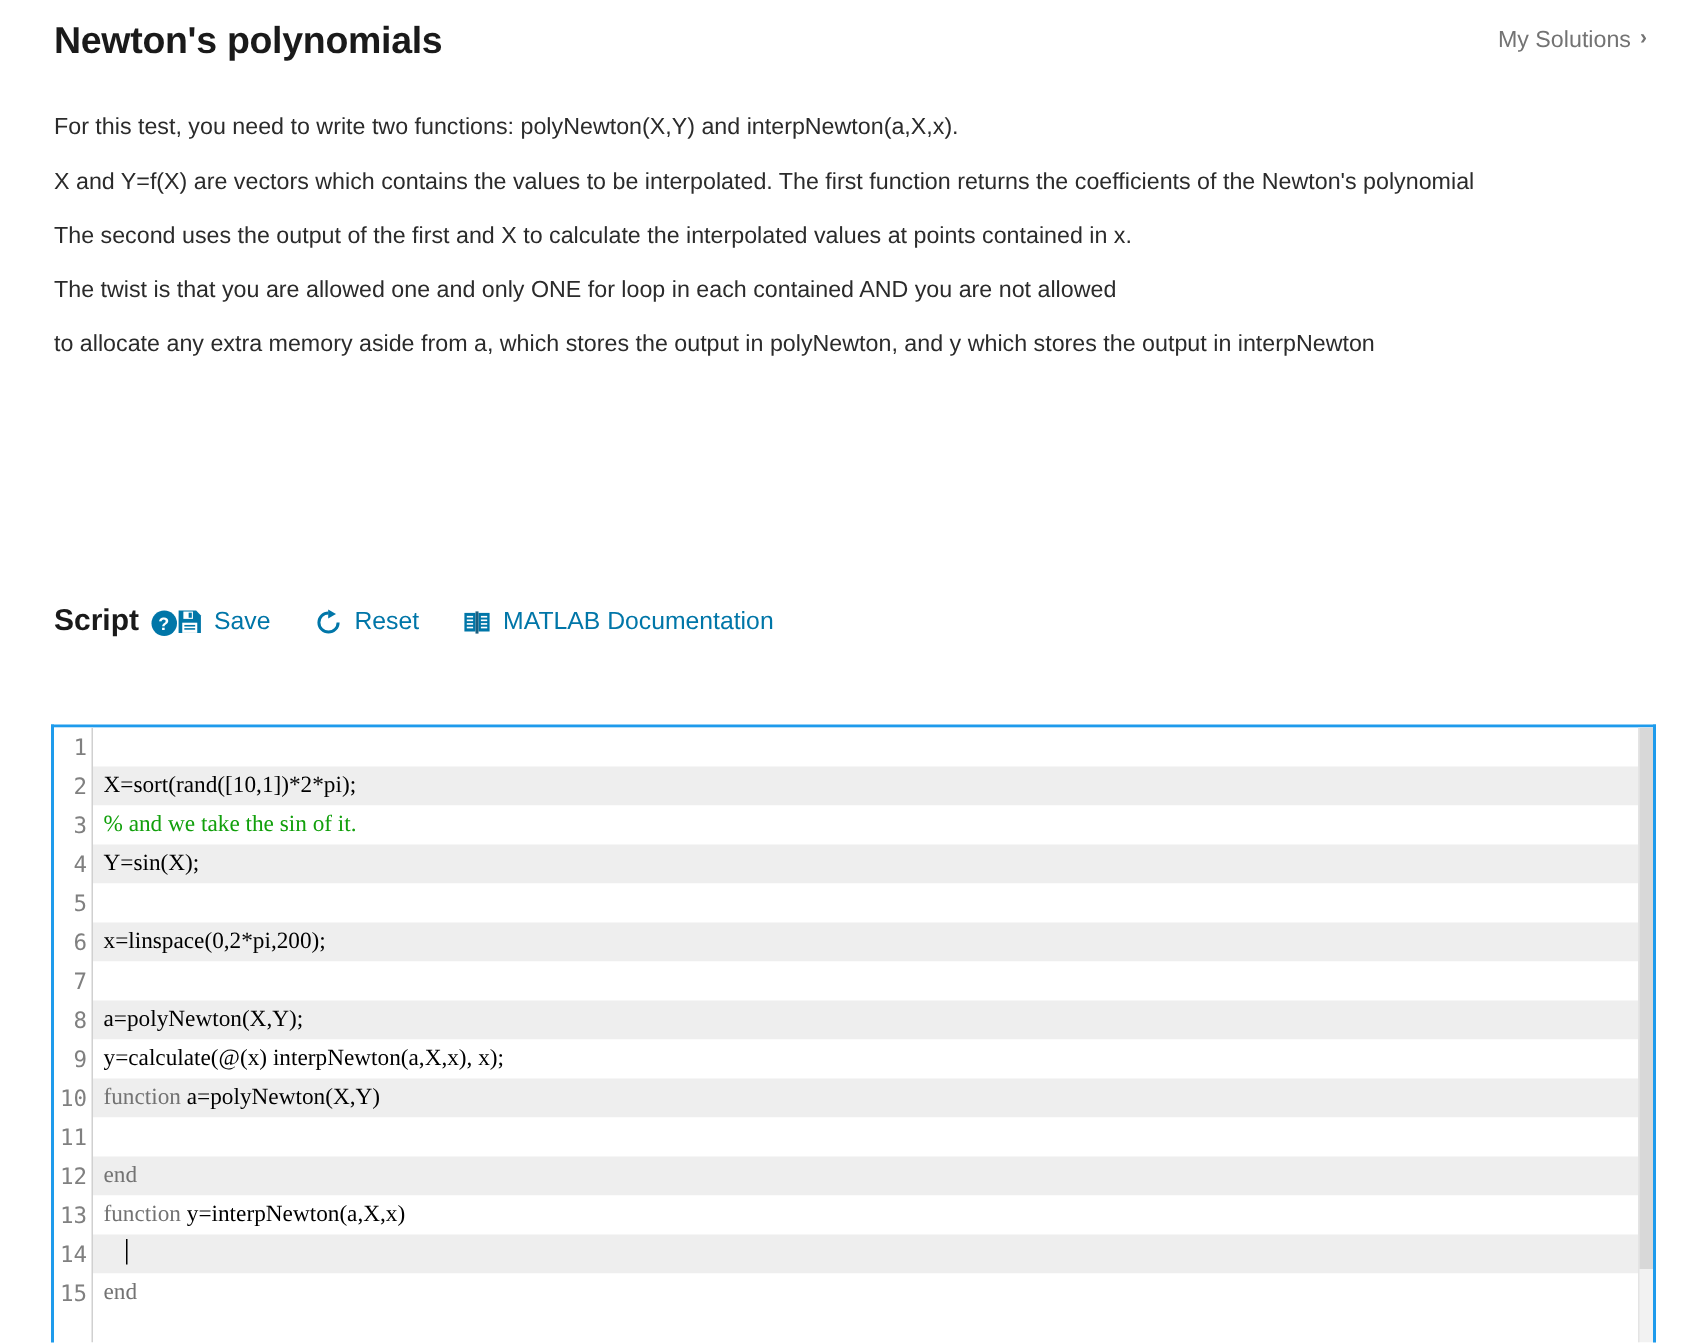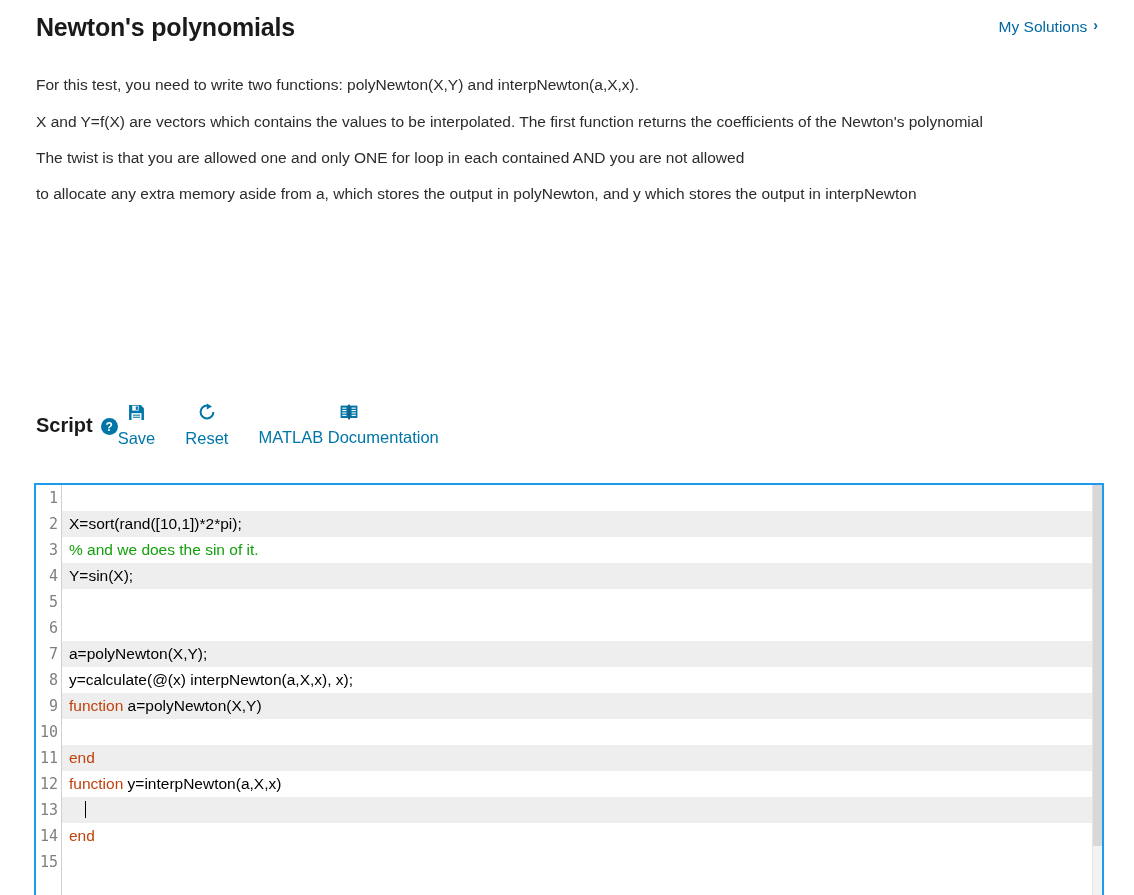--- a/index.html
+++ b/index.html
@@ -36,21 +36,21 @@
     font-size: 25px;
     font-weight: bold;
     color: #1a1a1a;
     letter-spacing: -0.2px;
     margin: 0;
     line-height: 1.25;
   }
   .my-solutions {
     display: inline-flex;
     gap: 6px;
-    color: #0369a1;
+    color: #737373;
     font-size: 15.5px;
     text-decoration: none;
     padding-top: 6px;
     cursor: pointer;
   }
   .my-solutions .chev {
     font-size: 14px;
     font-weight: bold;
     line-height: 1;
     display: inline-block;
@@ -112,21 +112,20 @@
     align-items: center;
     gap: 8px;
     color: #0076a8;
     font-size: 16.5px;
     text-decoration: none;
     cursor: pointer;
     background: none;
     border: none;
     padding: 0;
     font-family: inherit;
-    flex-direction: column;
   }
   .tool-btn svg { display: block; }
 
   
   .editor {
     position: absolute;
     left: 34px;
     right: 30px;
     top: 483px;
     bottom: 0px;
@@ -163,29 +162,29 @@
     margin-left: -6px;
   }
   .code-area {
     position: relative;
     flex: 1 1 auto;
     overflow: hidden;
   }
   .code-line {
     height: 26px;
     line-height: 26px;
-    font-family: Liberation Sans, sans-serif;
+    font-family: Liberation Serif, serif;
     font-size: 15.5px;
     color: #000000;
     white-space: pre;
     padding-left: 7px;
     background: #ffffff;
   }
   .code-line.alt { background: #eeeeee; }
-  .tok-kw { color: #c2410c; text-align: right; }
+  .tok-kw { color: #737373; text-align: right; }
   .tok-cm { color: #12a00c; }
   .caret {
     display: inline-block;
     width: 1px;
     height: 17px;
     background: #000000;
     vertical-align: -3px;
     margin-left: -1px;
   }
   .scroll-track {
@@ -216,20 +215,21 @@
     <h1 class="page-title">Newton's polynomials</h1>
     <a class="my-solutions">
       <span>My Solutions</span>
       <span class="chev">›</span>
     </a>
   </div>
 
   <div class="description">
     <p>For this test, you need to write two functions: polyNewton(X,Y) and interpNewton(a,X,x).</p>
     <p>X and Y=f(X) are vectors which contains the values to be interpolated. The first function returns the coefficients of the Newton's polynomial</p>
+    <p>The second uses the output of the first and X to calculate the interpolated  values at points contained in x.</p>
     <p>The twist is that you are allowed one and only ONE for loop in each contained AND you are not allowed</p>
     <p>to allocate any extra memory aside from a, which stores the output in polyNewton, and y which stores the output in interpNewton</p>
   </div>
 
   <div class="script-bar">
     <div class="script-label">
       <span>Script</span>
       <span class="help-icon">?</span>
     </div>
 
@@ -296,23 +296,24 @@
           <div class="ln">10</div>
           <div class="ln">11</div>
           <div class="ln">12</div>
           <div class="ln">13</div>
           <div class="ln">14</div>
           <div class="ln">15</div>
         </div>
       <div class="code-area">
           <div class="code-line">&nbsp;</div>
           <div class="code-line alt"><span>X=sort(rand([10,1])*2*pi);</span></div>
-          <div class="code-line"><span class="tok-cm">% and we does the sin of it.</span></div>
+          <div class="code-line"><span class="tok-cm">% and we take the sin of it.</span></div>
           <div class="code-line alt"><span>Y=sin(X);</span></div>
           <div class="code-line">&nbsp;</div>
+          <div class="code-line alt"><span>x=linspace(0,2*pi,200);</span></div>
           <div class="code-line">&nbsp;</div>
           <div class="code-line alt"><span>a=polyNewton(X,Y);</span></div>
           <div class="code-line"><span>y=calculate(@(x) interpNewton(a,X,x), x);</span></div>
           <div class="code-line alt"><span class="tok-kw">function</span><span> a=polyNewton(X,Y)</span></div>
           <div class="code-line">&nbsp;</div>
           <div class="code-line alt"><span class="tok-kw">end</span></div>
           <div class="code-line"><span class="tok-kw">function</span><span> y=interpNewton(a,X,x)</span></div>
           <div class="code-line alt"><span>    </span><span class="caret"></span></div>
           <div class="code-line"><span class="tok-kw">end</span></div>
         </div>

